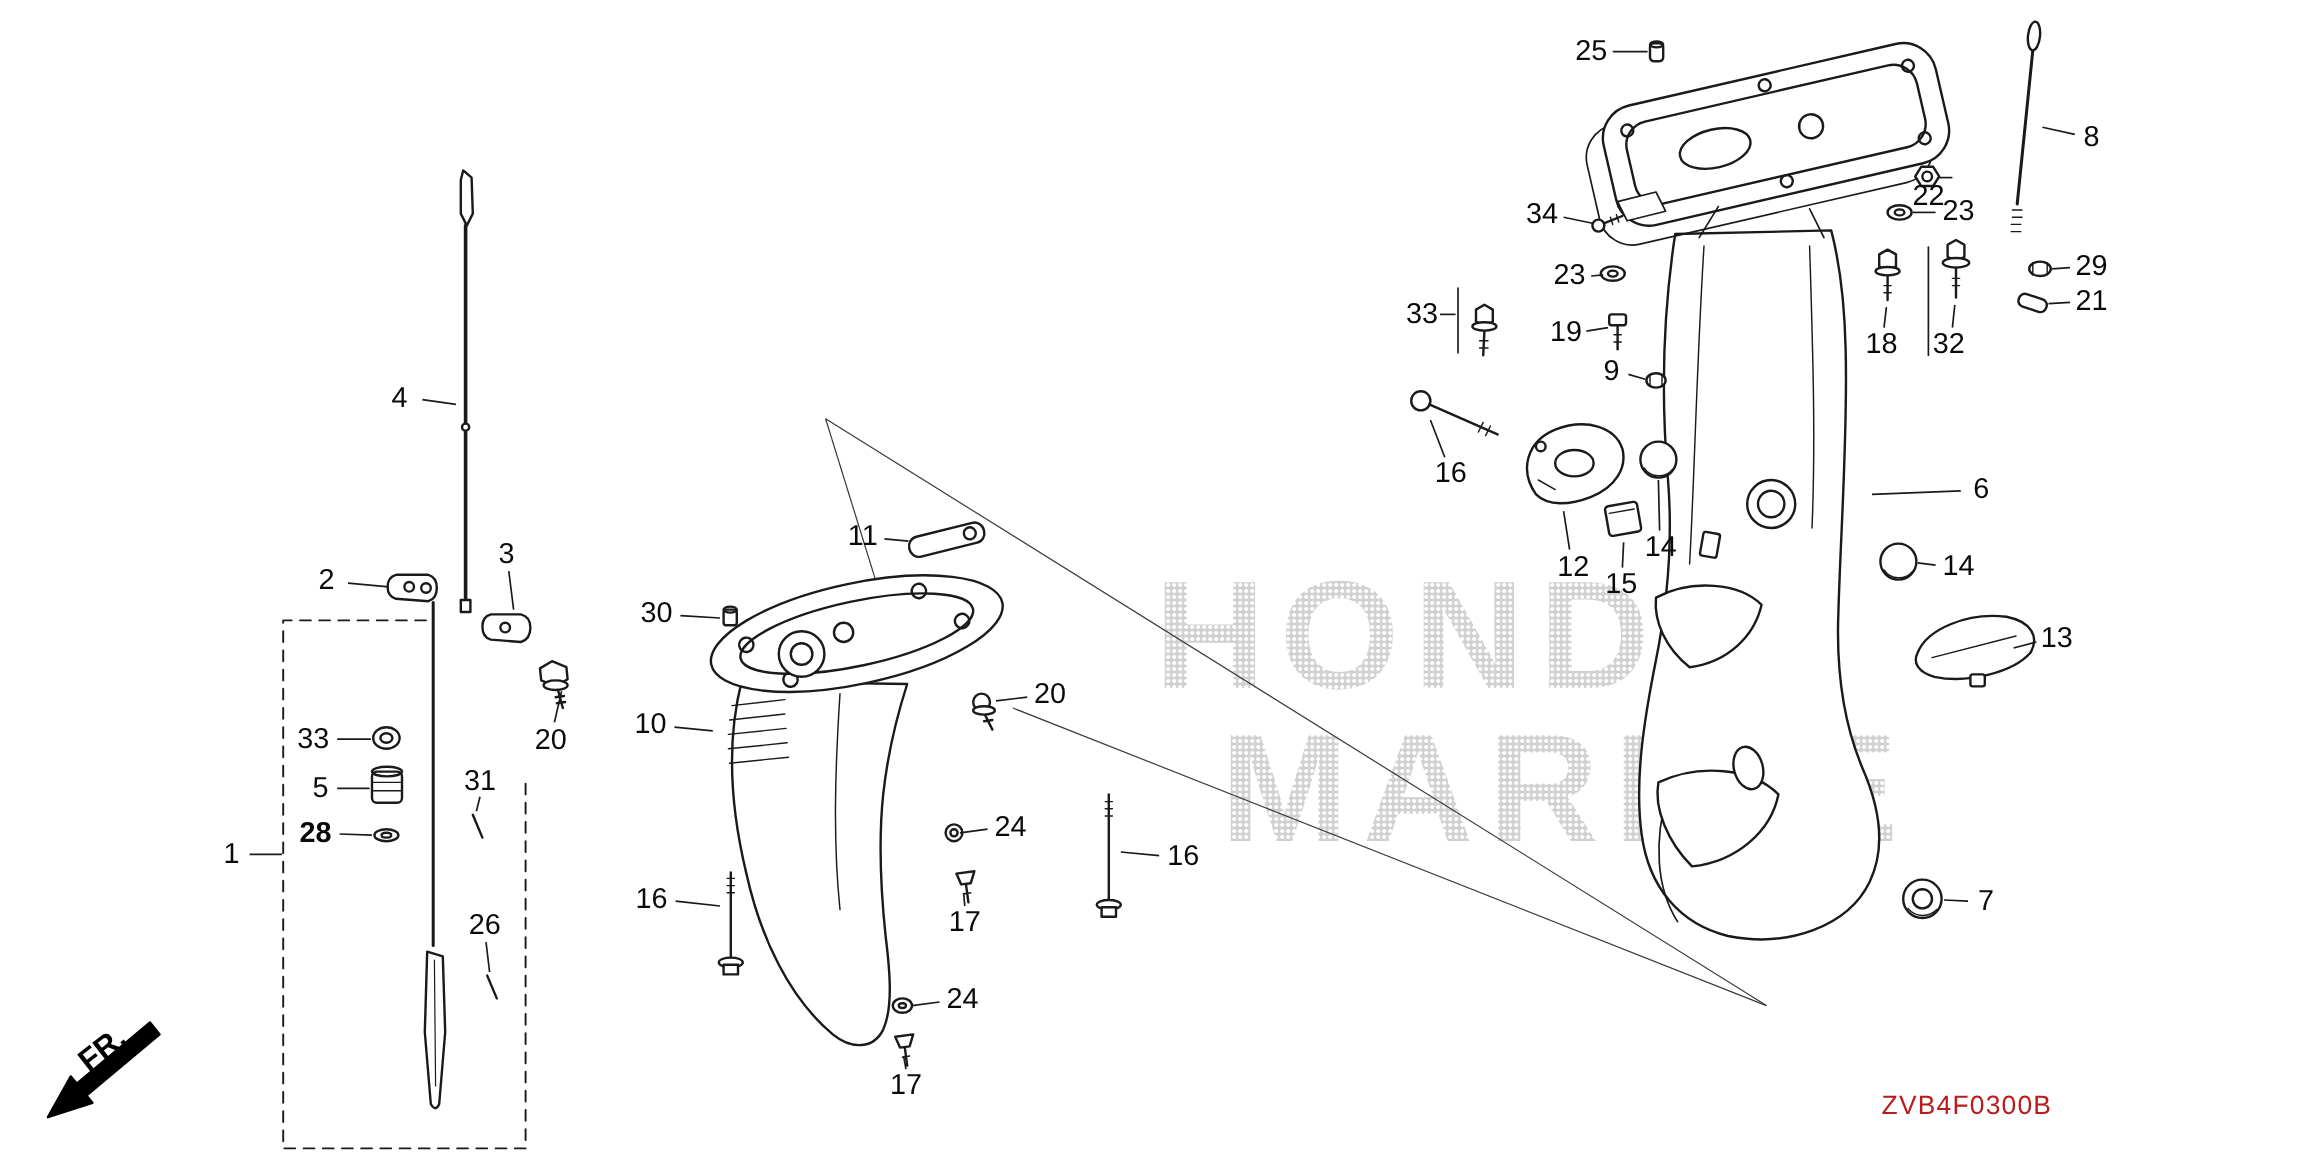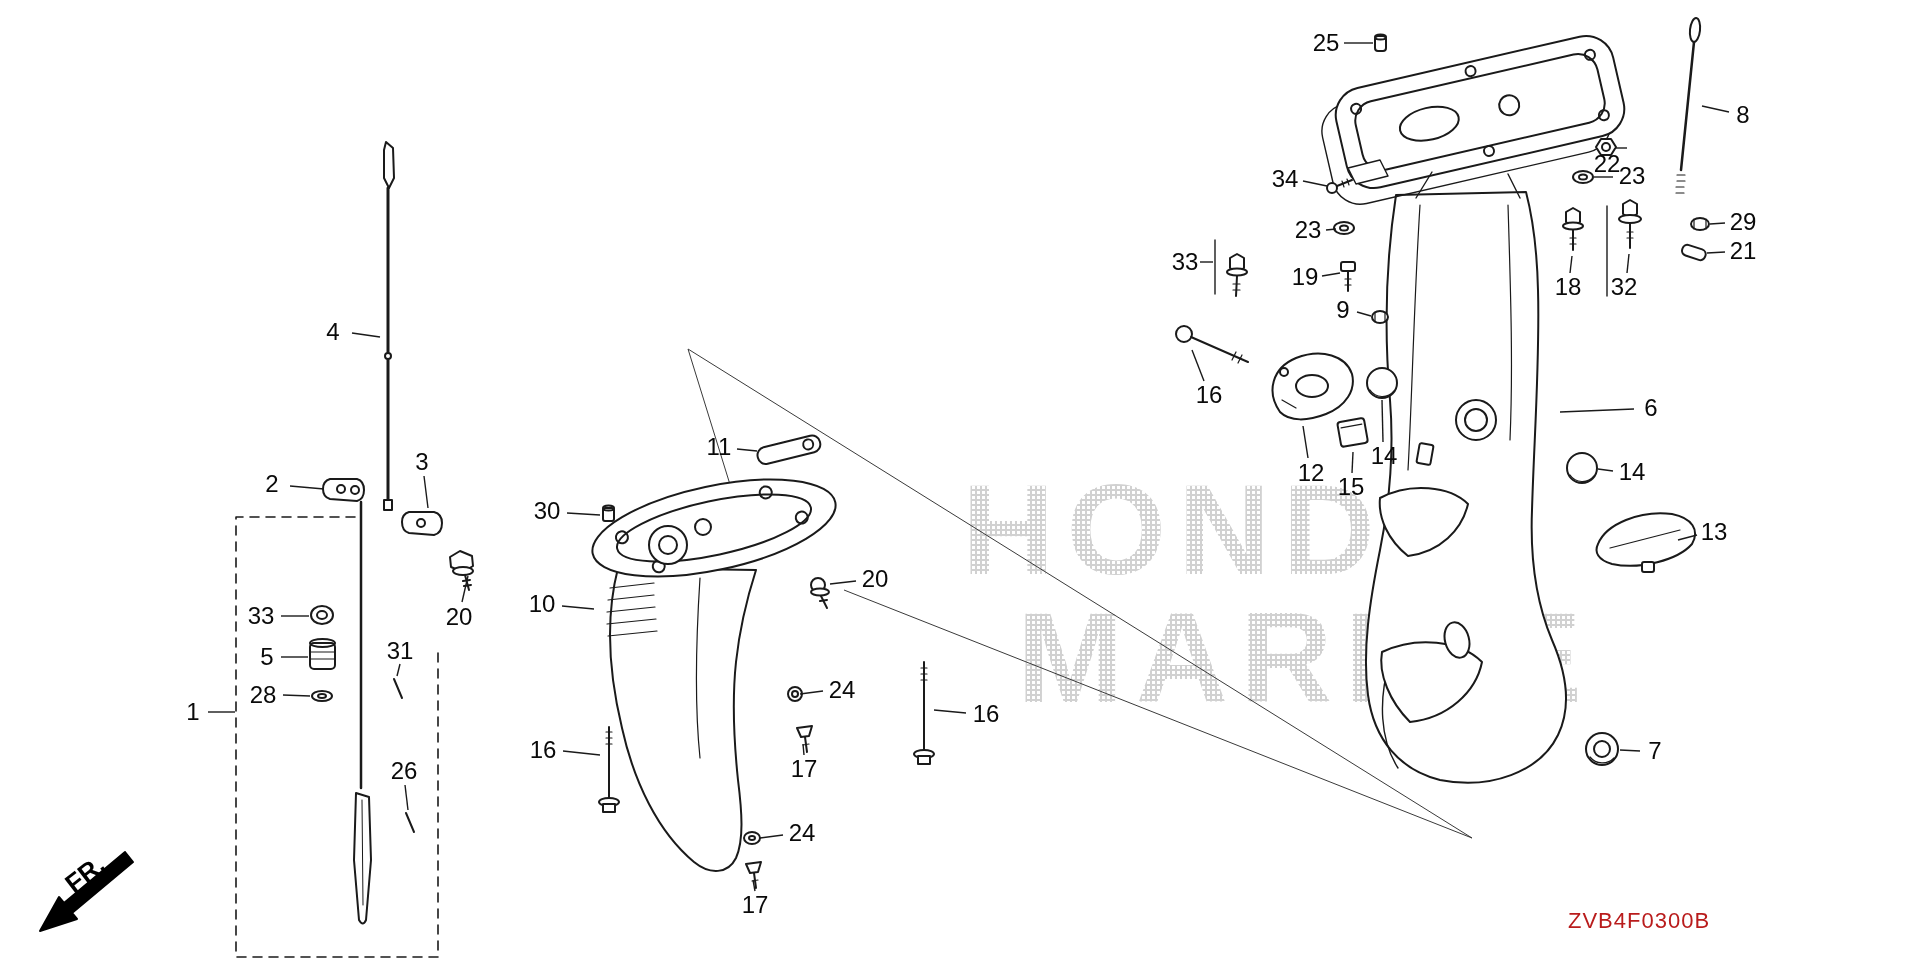--- a/index.html
+++ b/index.html
@@ -424,21 +424,21 @@
     </g>
   </svg>
 
   <div id="callout-layer">
       <div class="callout" style="left: 333px; top: 332px;">4</div>
       <div class="callout" style="left: 272px; top: 484px;">2</div>
       <div class="callout" style="left: 422px; top: 462px;">3</div>
       <div class="callout" style="left: 459px; top: 617px;">20</div>
       <div class="callout" style="left: 261px; top: 616px;">33</div>
       <div class="callout" style="left: 267px; top: 657px;">5</div>
-      <div class="callout" style="left: 263px; top: 695px;">28</div>
+      <div class="callout" style="left: 263px; top: 695px; font-weight: bold;">28</div>
       <div class="callout" style="left: 400px; top: 651px;">31</div>
       <div class="callout" style="left: 404px; top: 771px; text-align: right;">26</div>
       <div class="callout" style="left: 193px; top: 712px;">1</div>
       <div class="callout" style="left: 719px; top: 447px;">11</div>
       <div class="callout" style="left: 547px; top: 511px;">30</div>
       <div class="callout" style="left: 542px; top: 604px;">10</div>
       <div class="callout" style="left: 875px; top: 579px;">20</div>
       <div class="callout" style="left: 543px; top: 750px;">16</div>
       <div class="callout" style="left: 986px; top: 714px;">16</div>
       <div class="callout" style="left: 842px; top: 690px;">24</div>

